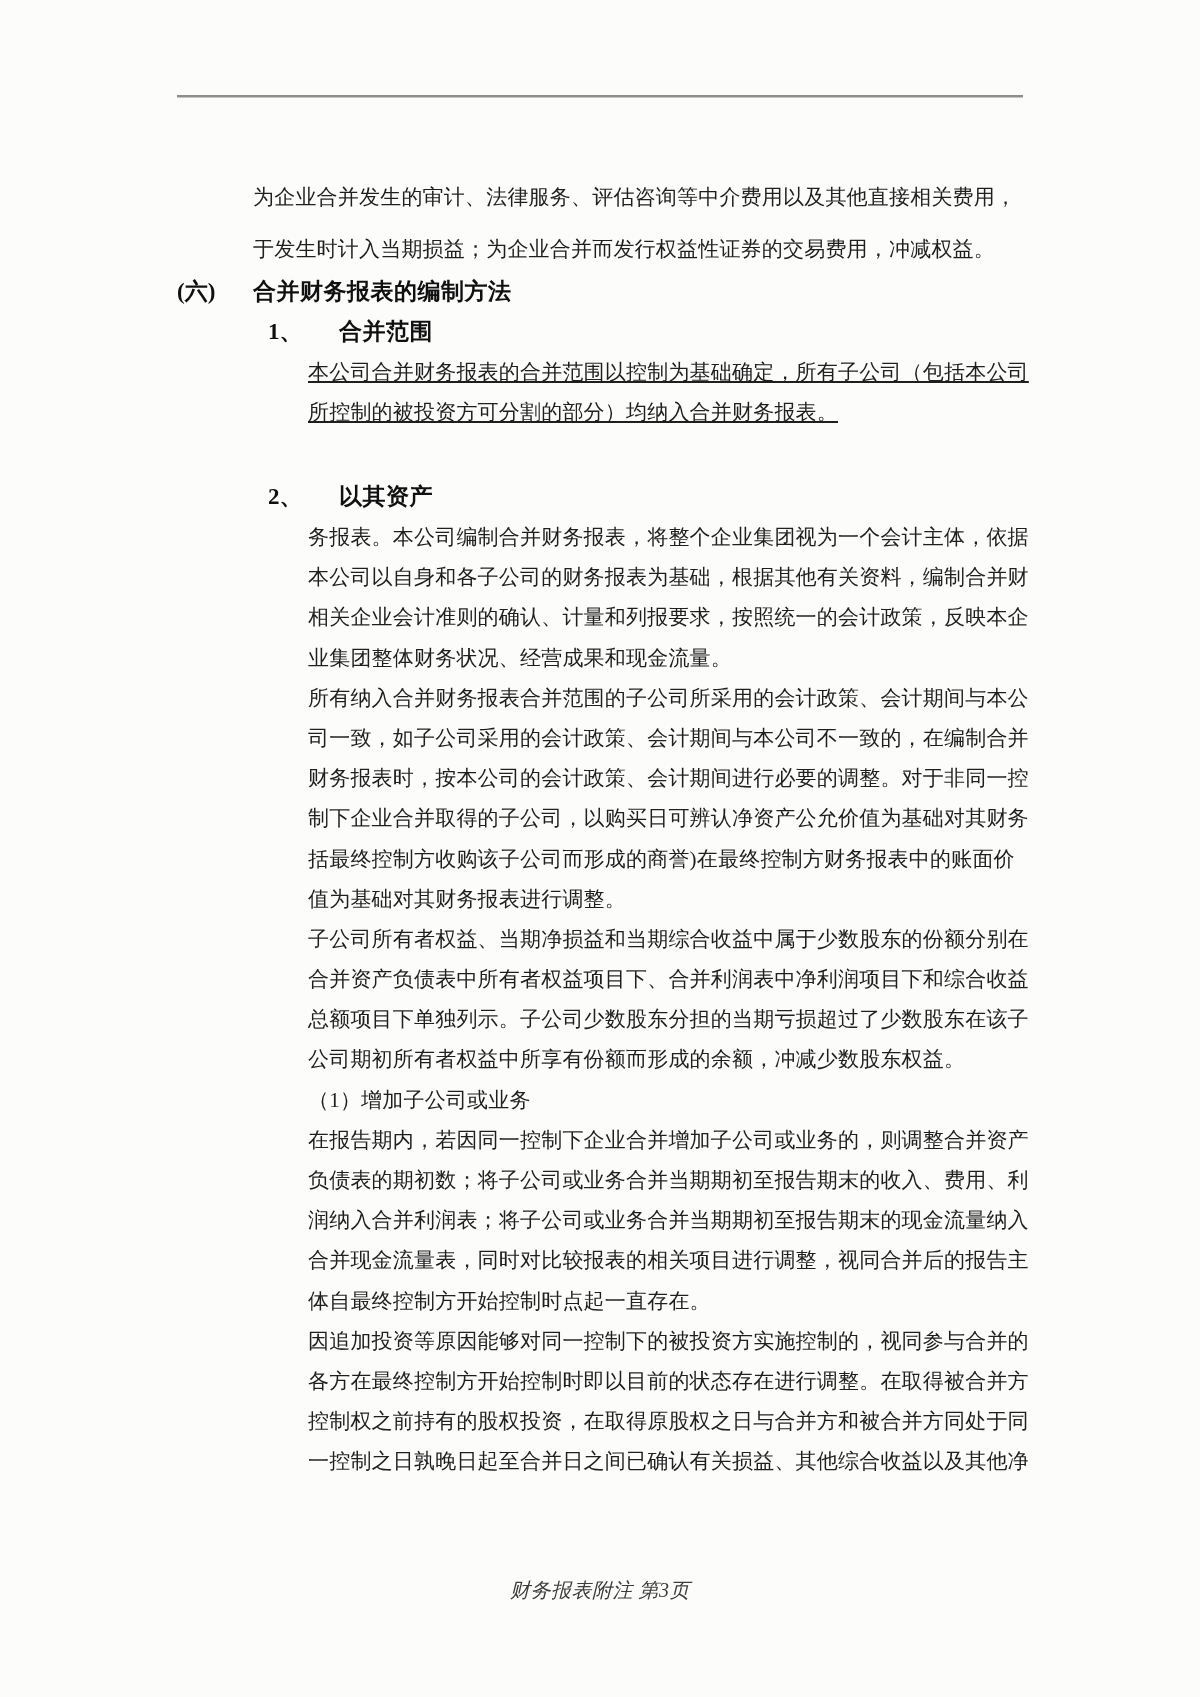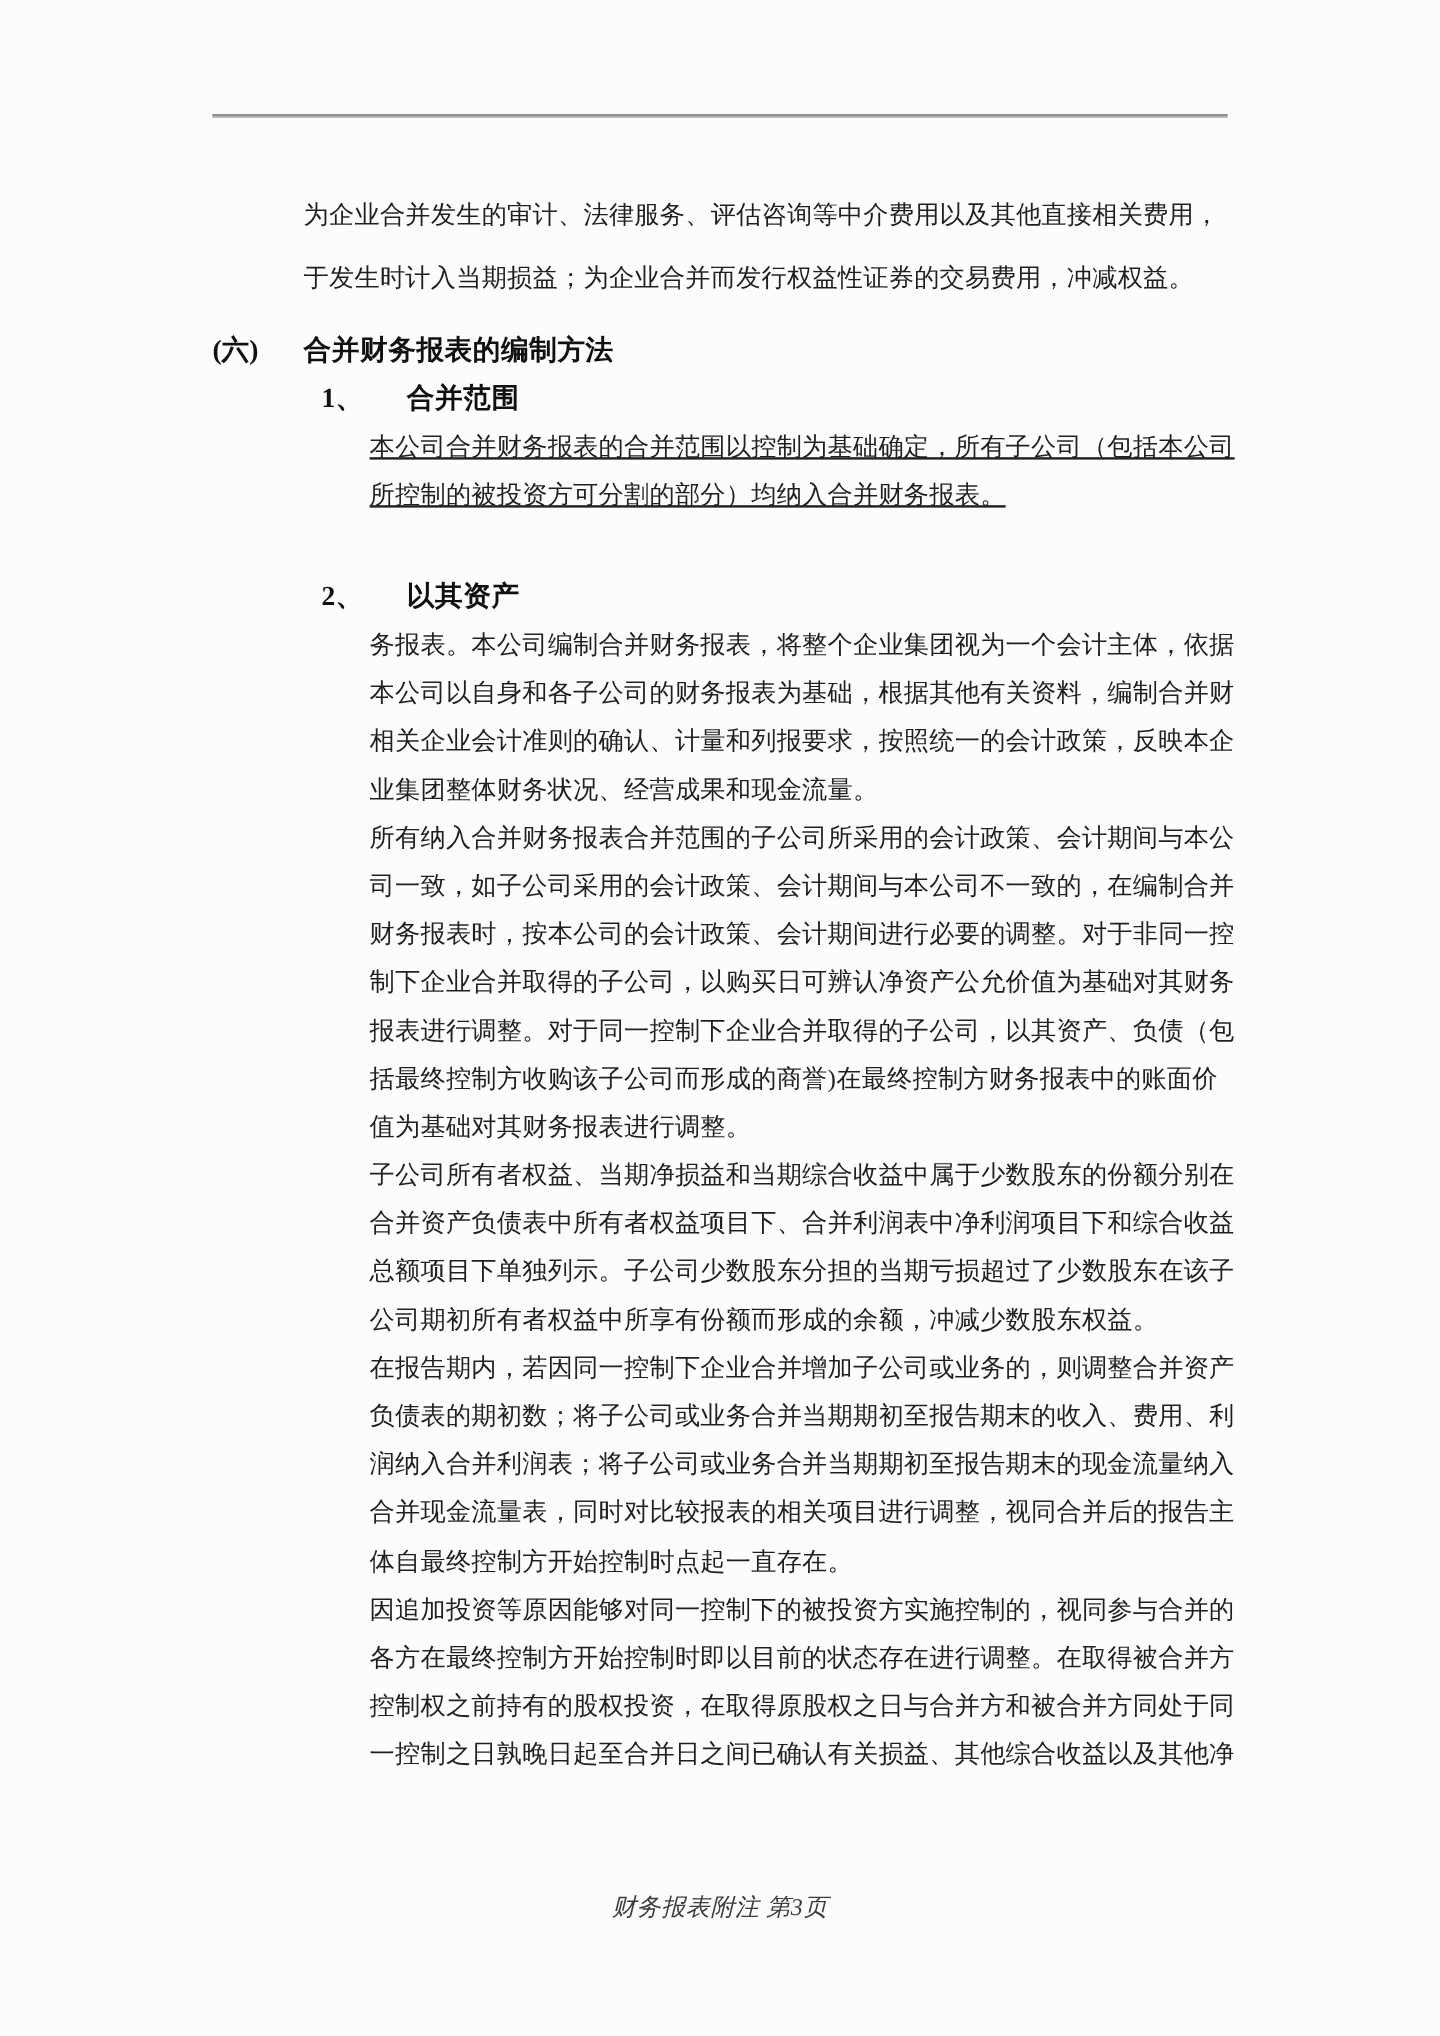--- a/index.html
+++ b/index.html
@@ -16,21 +16,21 @@
     position:absolute;
     left:177px; top:95px;
     width:846px; height:2px;
     background:#8e8e8e;
     border-bottom:1px solid #c6c6c6;
   }
   .line { white-space:nowrap; }
 
   .intro {
     position:absolute;
-    left:253px; top:153px;
+    left:253px; top:171px;
     font-size:21px;
     letter-spacing:0.2px;
   }
   .intro .line { height:52px; line-height:52px; }
 
   .heading {
     position:absolute;
     left:0; width:1200px; height:40px;
     font-weight:700;
     color:#101010;
@@ -101,27 +101,27 @@
 
   <div class="para" id="p-sub2">
     <div class="line">务报表。本公司编制合并财务报表，将整个企业集团视为一个会计主体，依据</div>
     <div class="line">本公司以自身和各子公司的财务报表为基础，根据其他有关资料，编制合并财</div>
     <div class="line">相关企业会计准则的确认、计量和列报要求，按照统一的会计政策，反映本企</div>
     <div class="line">业集团整体财务状况、经营成果和现金流量。</div>
     <div class="line">所有纳入合并财务报表合并范围的子公司所采用的会计政策、会计期间与本公</div>
     <div class="line">司一致，如子公司采用的会计政策、会计期间与本公司不一致的，在编制合并</div>
     <div class="line">财务报表时，按本公司的会计政策、会计期间进行必要的调整。对于非同一控</div>
     <div class="line">制下企业合并取得的子公司，以购买日可辨认净资产公允价值为基础对其财务</div>
-    <div class="line">报表进行调整。对于同一控制下企业合并取得的子公司，以其资产、负债（包</div>
     <div class="line">括最终控制方收购该子公司而形成的商誉)在最终控制方财务报表中的账面价</div>
     <div class="line">值为基础对其财务报表进行调整。</div>
     <div class="line">子公司所有者权益、当期净损益和当期综合收益中属于少数股东的份额分别在</div>
     <div class="line">合并资产负债表中所有者权益项目下、合并利润表中净利润项目下和综合收益</div>
     <div class="line">总额项目下单独列示。子公司少数股东分担的当期亏损超过了少数股东在该子</div>
     <div class="line">公司期初所有者权益中所享有份额而形成的余额，冲减少数股东权益。</div>
+    <div class="line">（1）增加子公司或业务</div>
     <div class="line">在报告期内，若因同一控制下企业合并增加子公司或业务的，则调整合并资产</div>
     <div class="line">负债表的期初数；将子公司或业务合并当期期初至报告期末的收入、费用、利</div>
     <div class="line">润纳入合并利润表；将子公司或业务合并当期期初至报告期末的现金流量纳入</div>
     <div class="line">合并现金流量表，同时对比较报表的相关项目进行调整，视同合并后的报告主</div>
     <div class="line">体自最终控制方开始控制时点起一直存在。</div>
     <div class="line">因追加投资等原因能够对同一控制下的被投资方实施控制的，视同参与合并的</div>
     <div class="line">各方在最终控制方开始控制时即以目前的状态存在进行调整。在取得被合并方</div>
     <div class="line">控制权之前持有的股权投资，在取得原股权之日与合并方和被合并方同处于同</div>
     <div class="line">一控制之日孰晚日起至合并日之间已确认有关损益、其他综合收益以及其他净</div>
   </div>

